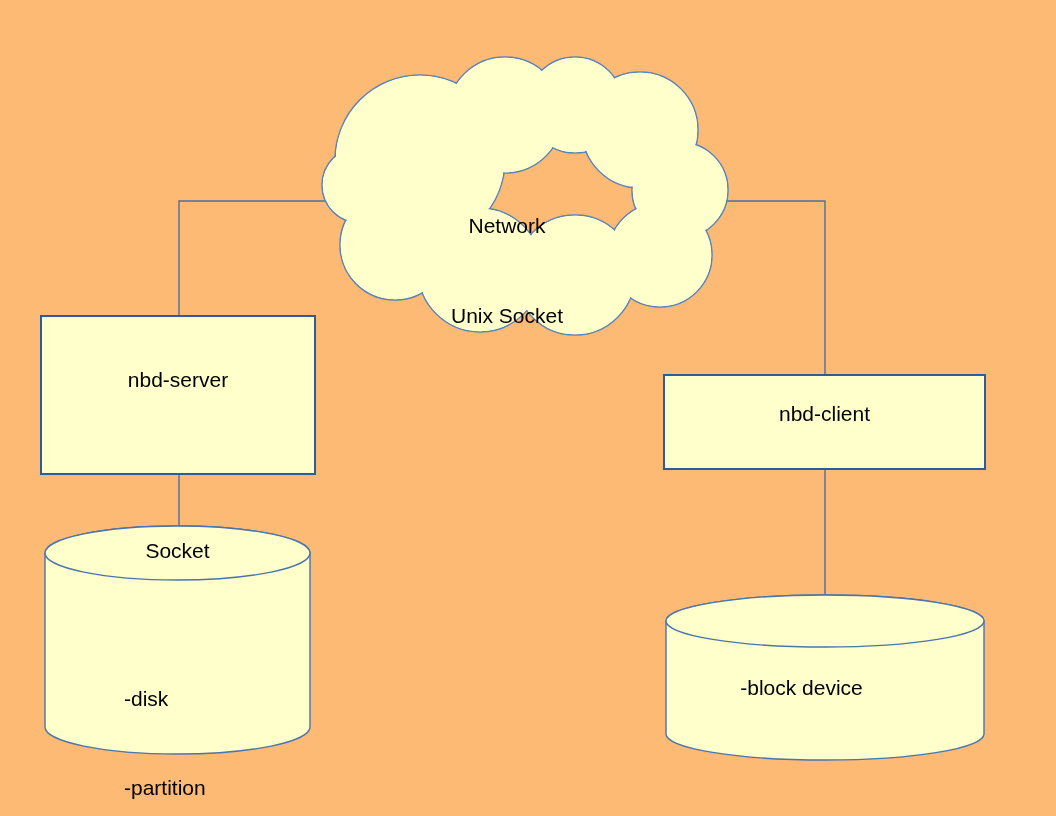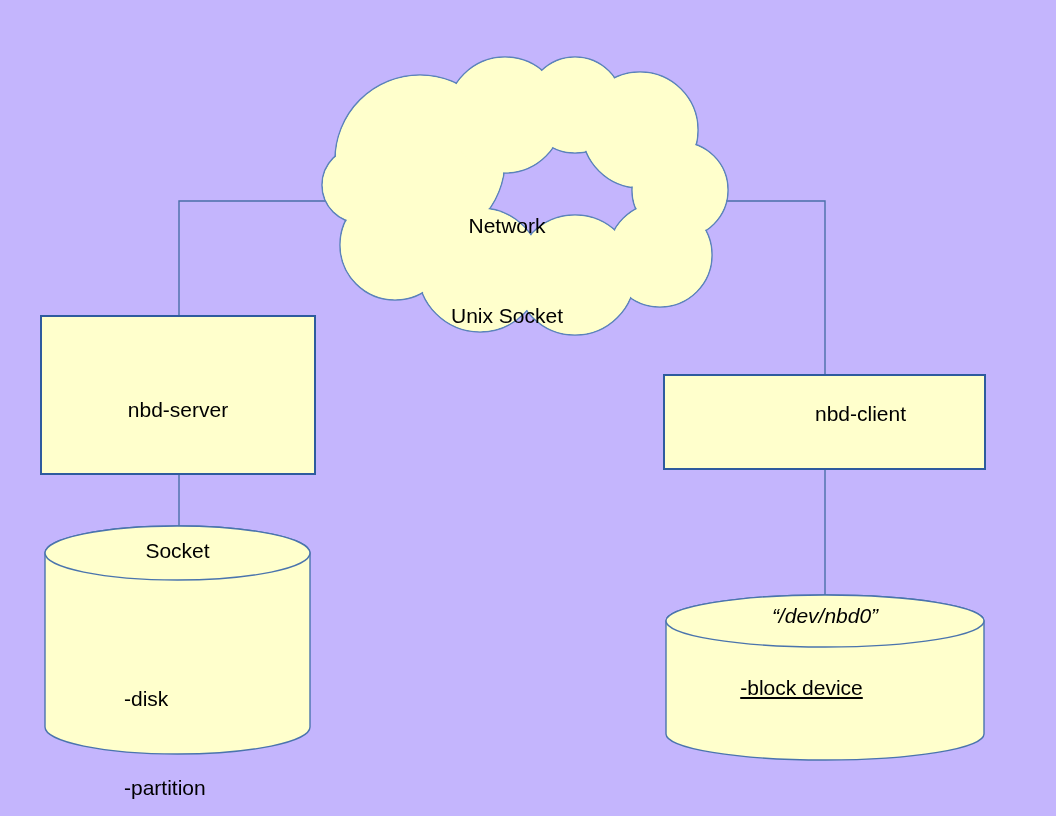--- a/index.html
+++ b/index.html
@@ -4,21 +4,21 @@
 <style>
   html, body {
     margin: 0;
     padding: 0;
     background: #000000;
   }
   .stage {
     position: relative;
     width: 1056px;
     height: 816px;
-    background: #c4b5fd;
+    background: #fdba74;
     overflow: hidden;
     font-family: "Liberation Sans", sans-serif;
   }
   .stage svg {
     position: absolute;
     left: 0;
     top: 0;
   }
   .label {
     position: absolute;
@@ -89,29 +89,28 @@
       <path d="M666,621 A159,26 0 0 1 984,621 L984,734 A159,26 0 0 1 666,734 Z" fill="#ffffcc" stroke="#4a74ad" stroke-width="1.4"></path>
       <ellipse cx="825" cy="621" rx="159" ry="26" fill="#ffffcc" stroke="#4a74ad" stroke-width="1.4"></ellipse>
     </g>
   </svg>
 
   <div class="label text-center" style="left:377px; top:151px; width:260px;">
     <div>Network</div>
     <div>Unix Socket</div>
   </div>
 
-  <div class="label centered-flex" style="left:40px; top:330px; width:276px; height:160px;">nbd-server</div>
+  <div class="label centered-flex" style="left:40px; top:300px; width:276px; height:160px;">nbd-server</div>
 
-  <div class="label centered-flex" style="left:663px; top:374px; width:323px; height:80px;padding-left:36px;">nbd-client</div>
+  <div class="label centered-flex" style="left:663px; top:374px; width:323px; height:80px;">nbd-client</div>
 
   <div class="label text-center" style="left:45px; top:537px; width:265px; line-height:27px;">Socket</div>
 
   <div class="label" style="left:124px; top:625px; line-height:29.5px;">
     <div>-disk</div>
     <div>-partition</div>
     
   </div>
 
-  <div class="label text-center italic" style="left:666px; top:602px; width:318px; line-height:27px;">“/dev/nbd0”</div>
 
-  <div class="label text-center" style="left:666px; top:674px; width:271px; line-height:28px;text-decoration:underline;">-block device</div>
+  <div class="label text-center" style="left:666px; top:674px; width:271px; line-height:28px;">-block device</div>
 
 </div>
 
 </body></html>

